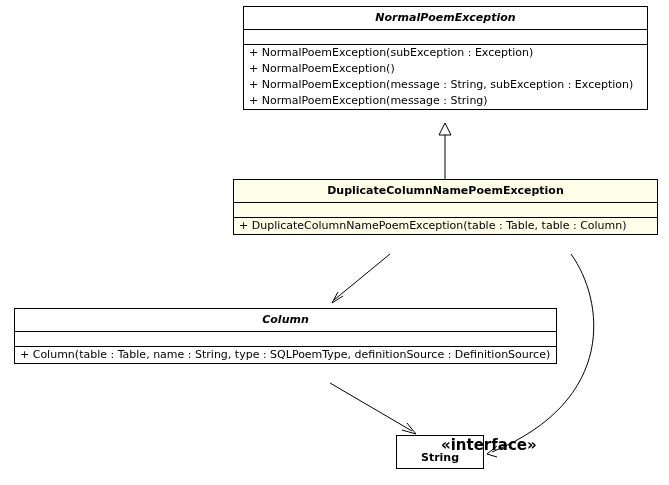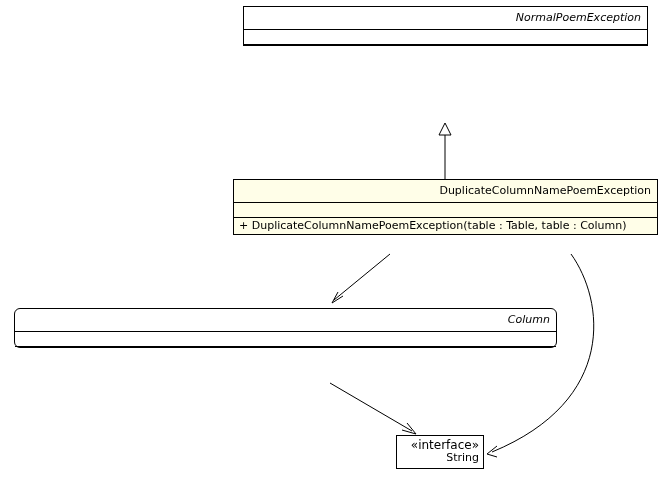--- a/index.html
+++ b/index.html
@@ -23,34 +23,36 @@
   }
   .uml-class {
     position: absolute;
     box-sizing: border-box;
     border: 1px solid #000000;
     background: #ffffff;
     font-size: 11px;
     color: #000000;
   }
   .uml-class .title {
-    text-align: right;
+    text-align: center;
     padding: 4px 6px 5px 6px;
     font-size: 11px;
     line-height: 13px;
     white-space: nowrap;
+    font-weight: bold;
   }
   .uml-class .title.italic {
     font-style: italic;
   }
   .uml-class .title .stereotype {
     display: block;
     font-style: normal;
-    font-size: 12px;
+    font-size: 15px;
     line-height: 12px;
+    margin-left: 40px;
   }
   .uml-class .sep {
     border-top: 1px solid #000000;
     height: 0;
     font-size: 0;
     line-height: 0;
   }
   .uml-class .compartment {
     min-height: 14px;
   }
@@ -79,21 +81,20 @@
   }
   #cls-duplicatecolumn {
     left: 233px;
     top: 179px;
     width: 425px;
   }
   #cls-column {
     left: 14px;
     top: 308px;
     width: 543px;
-    border-radius: 6px;
   }
   #cls-table {
     left: 396px;
     top: 435px;
     width: 88px;
   }
   #cls-table .title {
     padding: 3px 4px 4px 4px;
     line-height: 13px;
   }
@@ -132,37 +133,46 @@
       <line x1="330" y1="383" x2="412" y2="431" stroke="#000000" stroke-width="1"></line>
       <polyline points="402,430 416,434 407,423" fill="none" stroke="#000000" stroke-width="1"></polyline>
     </g>
   </svg>
 
   <div class="uml-class" id="cls-normalpoemexception">
     <div class="title italic">NormalPoemException</div>
     <div class="sep"></div>
     <div class="compartment attrs"></div>
     <div class="sep"></div>
+    <div class="compartment ops">
+      <div class="member">+ NormalPoemException(subException : Exception)</div>
+      <div class="member">+ NormalPoemException()</div>
+      <div class="member">+ NormalPoemException(message : String, subException : Exception)</div>
+      <div class="member">+ NormalPoemException(message : String)</div>
+    </div>
   </div>
 
   <div class="uml-class highlight" id="cls-duplicatecolumn">
     <div class="title">DuplicateColumnNamePoemException</div>
     <div class="sep"></div>
     <div class="compartment attrs"></div>
     <div class="sep"></div>
     <div class="compartment ops">
       <div class="member">+ DuplicateColumnNamePoemException(table : Table, table : Column)</div>
     </div>
   </div>
 
   <div class="uml-class" id="cls-column">
     <div class="title italic">Column</div>
     <div class="sep"></div>
     <div class="compartment attrs"></div>
     <div class="sep"></div>
+    <div class="compartment ops">
+      <div class="member">+ Column(table : Table, name : String, type : SQLPoemType, definitionSource : DefinitionSource)</div>
+    </div>
   </div>
 
   <div class="uml-class" id="cls-table">
     <div class="title">
       <span class="stereotype">«interface»</span>
       <span>String</span>
     </div>
   </div>
 
 </div>

